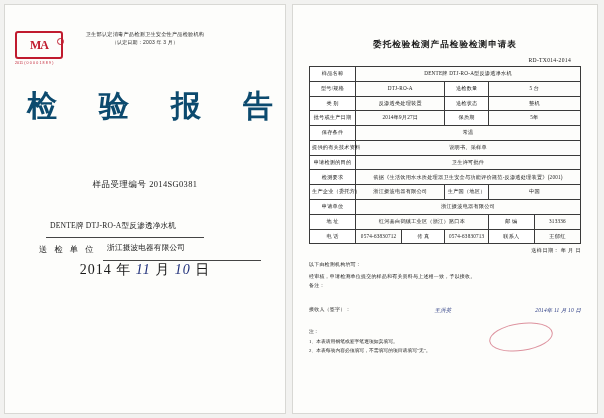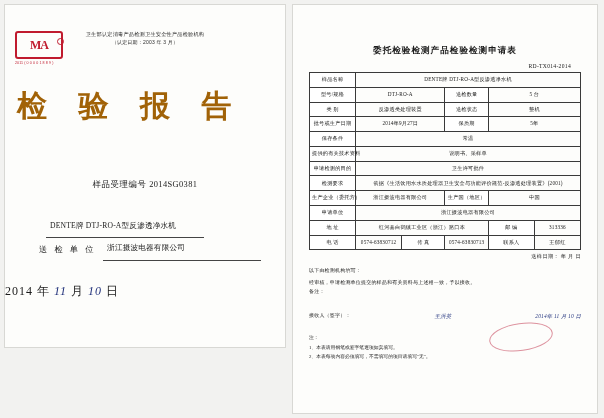--- a/index.html
+++ b/index.html
@@ -21,21 +21,21 @@
     background: #f2f2f0;
     display: flex;
     gap: 6px;
     padding: 4px 4px;
     box-sizing: border-box;
   }
   
   .page-left {
     position: relative;
     width: 282px;
-    height: 344px;
+    height: 410px;
     background: #fdfdfb;
     border: 1px solid #d8d8d4;
     box-sizing: border-box;
     overflow: hidden;
   }
   .top-note {
     text-align: center;
     font-size: 5.2px;
     line-height: 1.5;
     color: #2a2a2a;
@@ -100,26 +100,26 @@
   .org-en {
     font-family: "Liberation Serif", serif;
     font-size: 5.6px;
     font-style: italic;
     color: #1c1c1c;
     line-height: 1.55;
     margin-top: 3px;
   }
   .report-title {
     margin-top: 40px;
-    text-align: left;
-    font-family: Liberation Serif, serif;
+    text-align: right;
+    font-family: Liberation Mono, monospace;
     font-size: 30px;
     font-weight: bold;
     letter-spacing: 12px;
-    color: #a16207;
+    color: #0c4a6e;
     text-indent: 12px;
   }
   .accept-no {
     margin-top: 52px;
     text-align: center;
     font-family: "Liberation Serif", serif;
     font-size: 8.4px;
     letter-spacing: 0.6px;
   }
   .accept-no .val { letter-spacing: 0.4px; }
@@ -134,40 +134,40 @@
   .field-val {
     margin-left: 7px;
     letter-spacing: 0.2px;
     border-bottom: 0.6px solid #444;
     padding: 0 4px 1px 4px;
     min-width: 150px;
     white-space: nowrap;
     font-size: 7.6px;
   }
   .date-line {
-    margin-top: 22px;
-    font-family: "Liberation Serif", serif;
-    font-size: 12px;
+    text-align: center;
+    font-family: "Liberation Serif", serif;
+    font-size: 14px;
     letter-spacing: 1px;
   }
   .handwrite {
     font-family: "Liberation Serif", serif;
     font-style: italic;
     color: #20307a;
   }
   
   .page-right {
     position: relative;
     width: 306px;
     height: 410px;
     background: #fdfdfb;
     border: 1px solid #d8d8d4;
     box-sizing: border-box;
     overflow: hidden;
-    padding: 14px 10px;
+    padding: 8px 10px;
   }
   .form-title {
     text-align: center;
     margin-top: 26px;
     font-family: "Liberation Serif", serif;
     font-size: 8.6px;
     font-weight: bold;
     letter-spacing: 1px;
   }
   .form-code {

